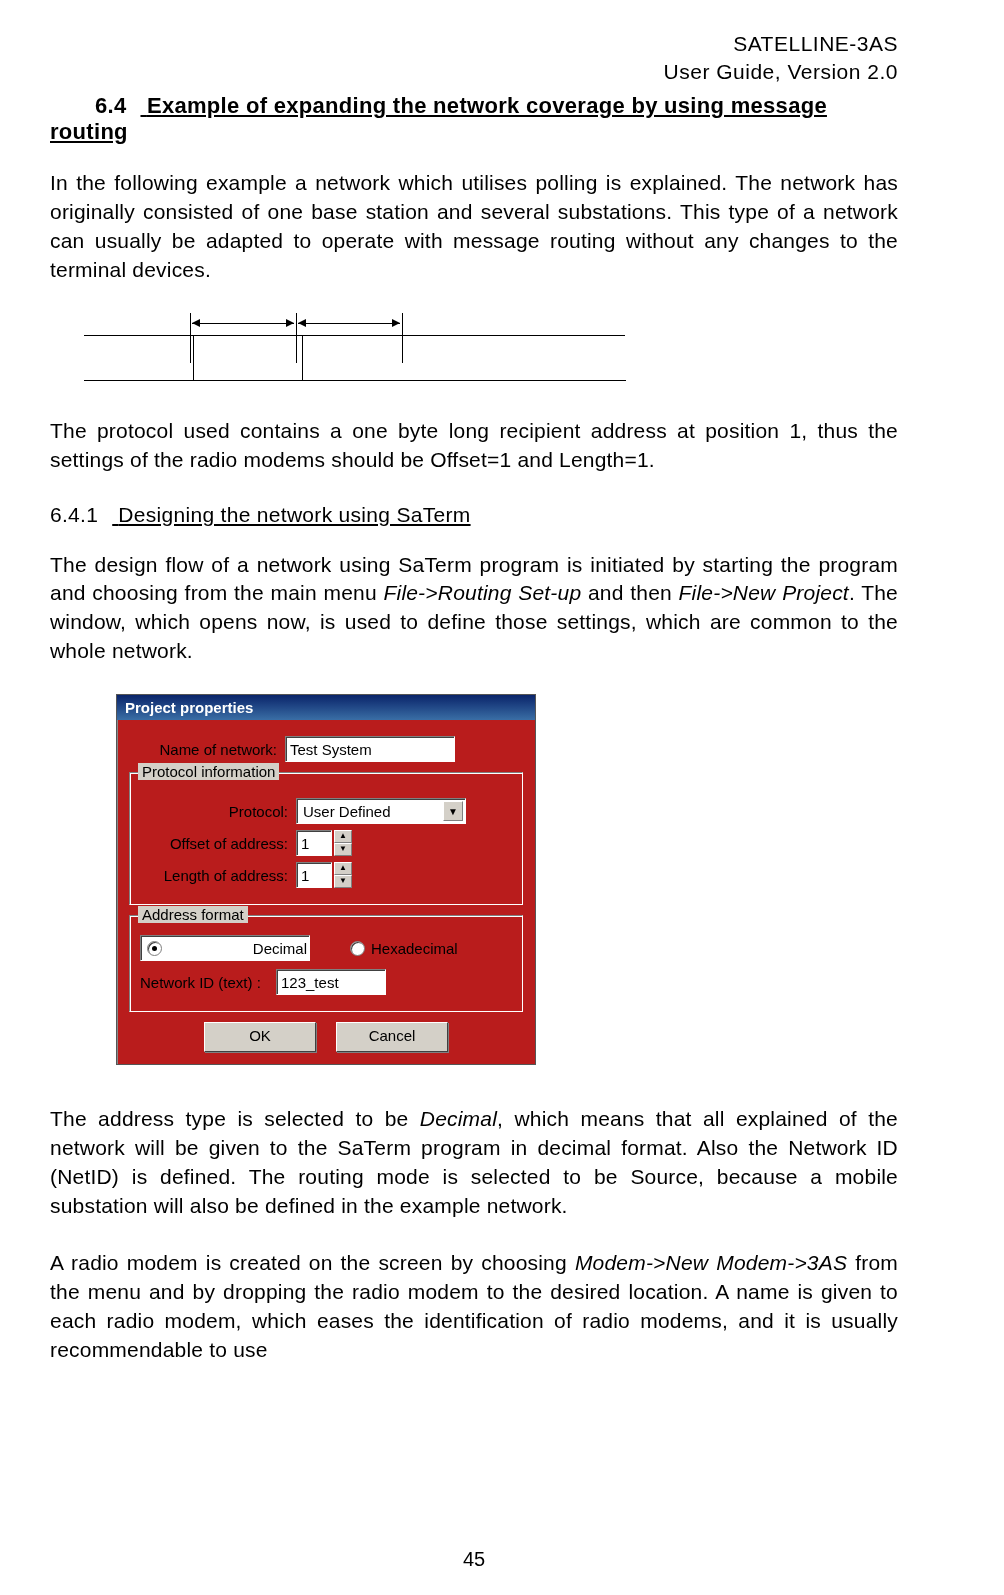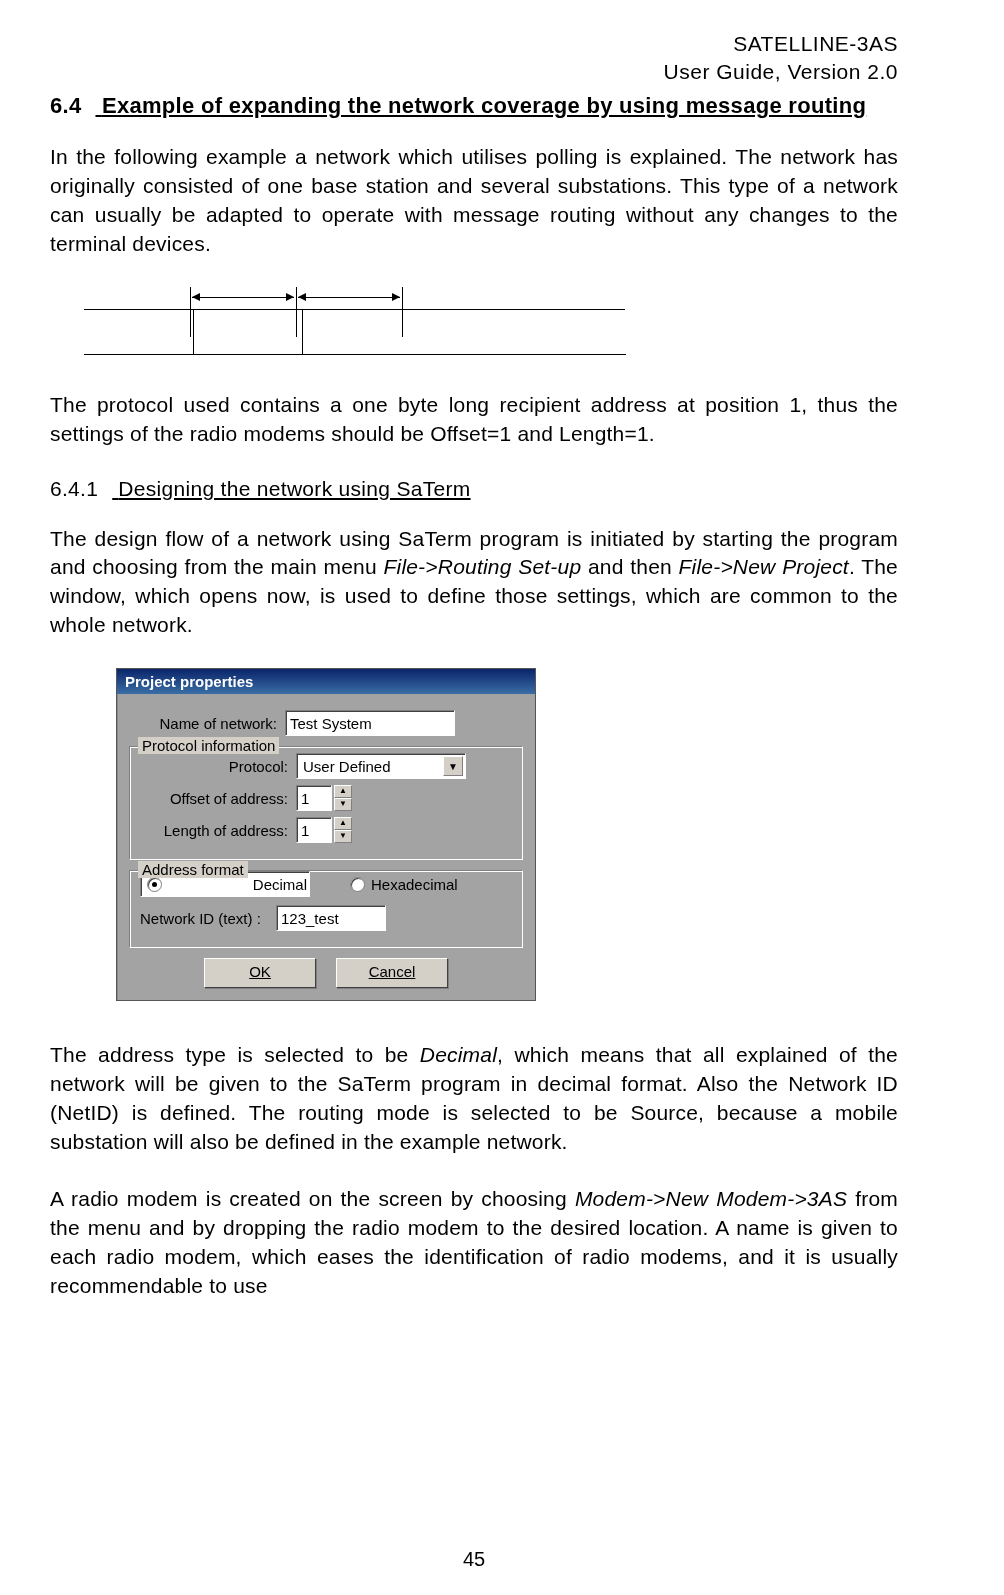--- a/index.html
+++ b/index.html
@@ -25,21 +25,21 @@
     line-height: 1.35;
     margin-bottom: 6px;
   }
   .sec-heading {
     font-size: 22px;
     font-weight: 700;
     text-decoration: underline;
     margin: 0 0 24px 0;
     letter-spacing: 0.3px;
   }
-  .sec-num { display: inline-block; margin-right: 14px; }
+  .sec-num { display: inline-block; margin-right: 14px; margin-left: 45px; }
   p.body {
     font-size: 21px;
     line-height: 1.38;
     text-align: justify;
     margin: 0 0 28px 0;
     letter-spacing: 0.2px;
   }
   .offset-diagram {
     width: 560px;
     margin: 10px auto 36px 100px;
@@ -100,21 +100,21 @@
   em.menu { font-style: italic; }
 
   
   .dlg {
     width: 418px;
     margin-left: 66px;
     margin-bottom: 40px;
     border: 1px solid #555;
     font-family: Tahoma, Arial, sans-serif;
     font-size: 15px;
-    background: #a3a3a3;
+    background: #b91c1c;
     box-shadow: 1px 1px 0 #888 inset;
   }
   .dlg-title {
     background: linear-gradient(#0a246a, #3a6ea5);
     color: #fff;
     padding: 4px 8px;
     font-weight: bold;
     font-size: 15px;
     display: flex;
     justify-content: space-between;
@@ -133,21 +133,21 @@
     height: 20px;
     font-family: Tahoma, Arial, sans-serif;
     font-size: 15px;
   }
   .group {
     border: 1px solid #808080;
     border-right-color: #fff;
     border-bottom-color: #fff;
     box-shadow: 1px 1px 0 #fff inset;
     margin: 10px 0;
-    padding: 0 10px 10px 10px;
+    padding: 19px 10px 10px 10px;
     position: relative;
   }
   .group-title {
     position: absolute;
     top: -10px;
     left: 8px;
     background: #d4d0c8;
     padding: 0 4px;
     font-size: 15px;
   }
@@ -208,21 +208,21 @@
     display: inline-flex;
     align-items: center;
     justify-content: center;
   }
   .radio.sel .dot::after {
     content: "";
     width: 5px; height: 5px;
     background: #000;
     border-radius: 50%;
   }
-  .btnrow { display: flex; justify-content: center; gap: 20px; margin-top: 4px; text-decoration: underline; }
+  .btnrow { display: flex; justify-content: center; gap: 20px; margin-top: 4px; }
   .wbtn {
     width: 110px;
     height: 28px;
     background: #d4d0c8;
     border: 1px solid #fff;
     border-right-color: #404040;
     border-bottom-color: #404040;
     box-shadow: 1px 1px 0 #808080;
     font-family: Tahoma, Arial, sans-serif;
     font-size: 15px;

